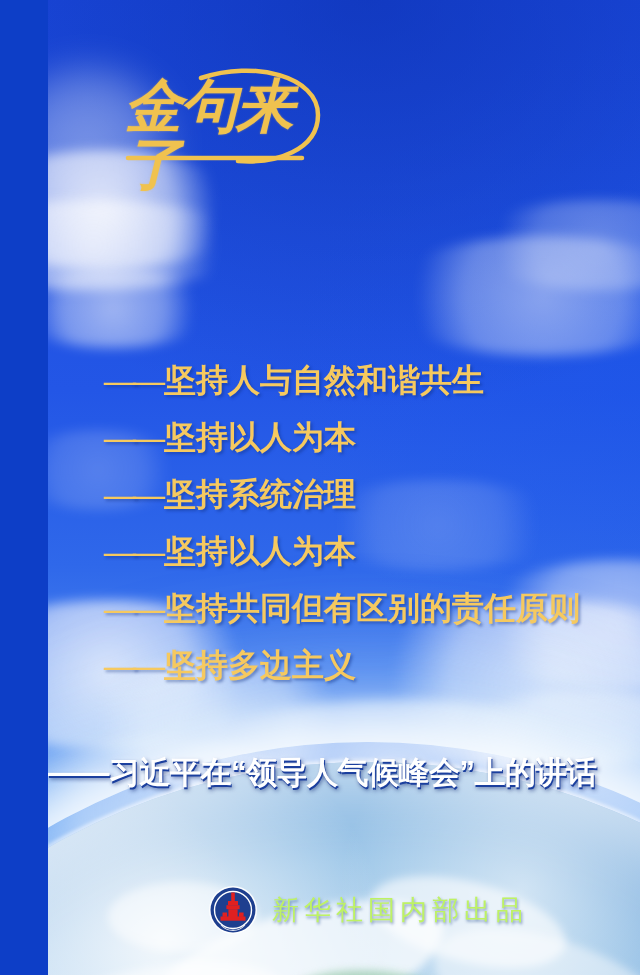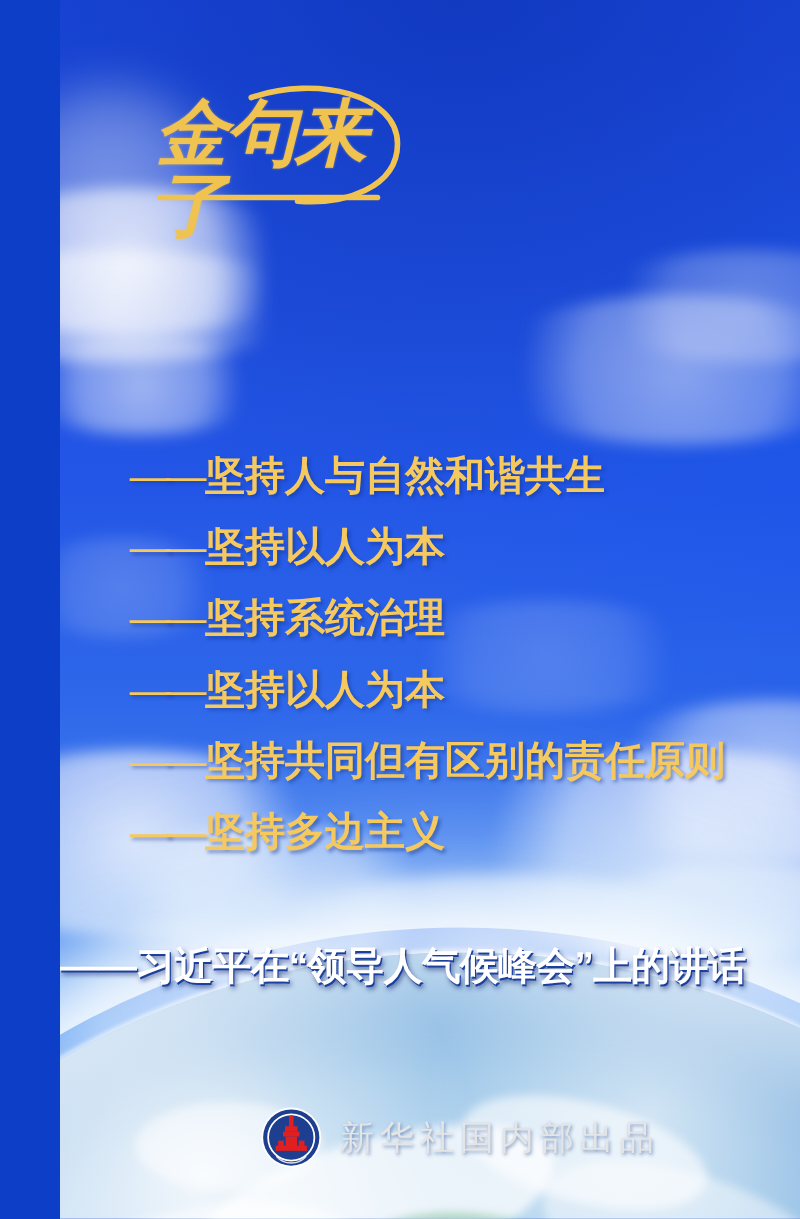--- a/index.html
+++ b/index.html
@@ -219,21 +219,21 @@
     gap: 14px;
   }
   .emblem {
     width: 50px;
     height: 50px;
     flex: 0 0 auto;
   }
   .footer-text {
     font-family: "Liberation Sans", sans-serif;
     font-size: 27px;
-    color: #e5e5e5;
+    color: #bef264;
     letter-spacing: 5px;
     white-space: nowrap;
     text-shadow: 1px 2px 3px rgba(30,70,140,0.55);
   }
 </style>
 </head>
 <body>
 
 <div id="poster">
 

